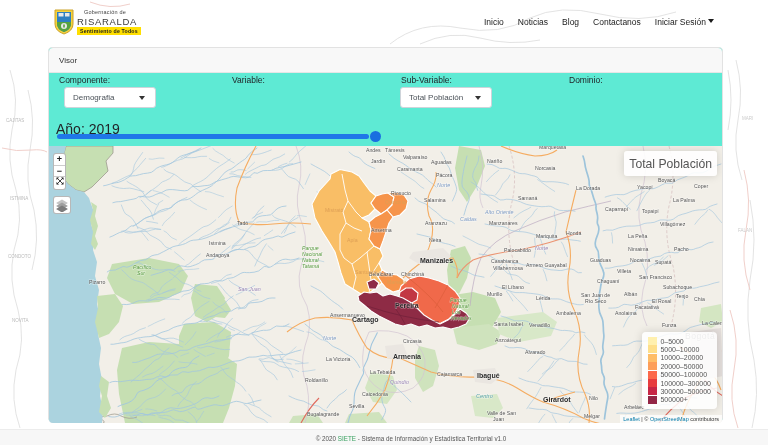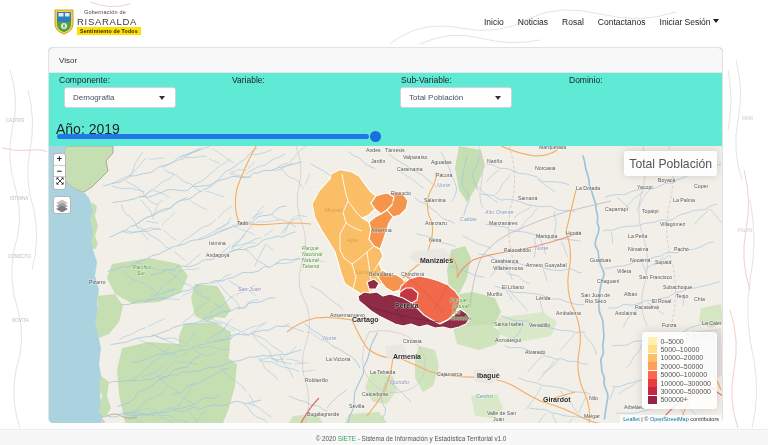--- a/index.html
+++ b/index.html
@@ -5,21 +5,21 @@
 .abs{position:absolute}
 .brand-sm{position:absolute;left:84px;top:9px;font-size:5.5px;color:#444;letter-spacing:.2px}
 .brand-lg{position:absolute;left:77px;top:16px;font-size:9.5px;color:#3c3c3c;letter-spacing:.7px}
 .brand-yel{position:absolute;left:77px;top:26.5px;font-size:5.2px;font-weight:bold;color:#1c1c1c;background:#ffdf00;padding:1px 3px;letter-spacing:.2px}
 .nav{position:absolute;top:17px;left:484px;display:flex;align-items:center}
 .nav a{font-size:8.5px;color:#1b1b1b;text-decoration:none;padding:0 7px;white-space:nowrap}
 .nav a:first-child{padding-left:0}
 .card{position:absolute;left:48px;top:47px;width:675px;height:375px;background:#5eead4;border:1px solid #e2e2e2;border-radius:4px}
 .chead{height:25px;background:#f8f8f8;border-bottom:1px solid #e6e6e6;font-size:8px;color:#333;line-height:25px;padding-left:10px;border-radius:4px 4px 0 0}
 .lbl{position:absolute;font-size:8.5px;color:#212529}
-.sel{position:absolute;width:112px;height:20.5px;border:1px solid #ced4da;border-radius:3px;background:#fff;font-size:8px;color:#495057;line-height:19px;padding-left:8px}
+.sel{position:absolute;width:92px;height:20.5px;border:1px solid #ced4da;border-radius:3px;background:#fff;font-size:8px;color:#495057;line-height:19px;padding-left:8px}
 .sel:after{content:"";position:absolute;right:10px;top:8px;border-left:3.5px solid transparent;border-right:3.5px solid transparent;border-top:4.5px solid #333}
 .yr{position:absolute;left:7px;top:73px;font-size:14px;color:#212529}
 .track{position:absolute;left:8px;top:86px;width:312px;height:4.5px;background:#2077e8;border-radius:3px}
 .thumb{position:absolute;left:313px;top:-3.5px;width:11px;height:11px;border-radius:50%;background:#1a6fe0}
 .map{position:absolute;left:0px;top:98px;width:673px;height:277px;overflow:hidden;border-radius:0 0 4px 4px}
 .zctl{position:absolute;left:4px;top:7px;width:13px;background:#fff;border:1.5px solid rgba(0,0,0,.28);border-radius:3px}
 .zctl div{height:11.5px;text-align:center;font-weight:bold;font-size:9px;line-height:11px;color:#222;border-bottom:1px solid #ccc}
 .zctl div:last-child{border-bottom:none}
 .lyr{position:absolute;left:4px;top:50px;width:18px;height:18px;background:#fff;border:1.5px solid rgba(0,0,0,.28);border-radius:3px;text-align:center}
 .mtitle{position:absolute;right:5px;top:5px;background:rgba(255,255,255,.88);border-radius:3px;padding:5.5px 5px;font-size:12.2px;color:#555;box-shadow:0 0 8px rgba(0,0,0,.15)}
@@ -63,21 +63,21 @@
 <path d="M6,26 L34,26 34,29 Q34,41 20,46 Q6,41 6,29 Z" fill="#57a33c"></path>
 <circle cx="20" cy="34" r="6" fill="#e8e8e8"></circle>
 <path d="M20,29 L22,34 20,39 18,34 Z" fill="#57a33c"></path>
 </svg>
 <div class="brand-sm">Gobernación de</div>
 <div class="brand-lg">RISARALDA</div>
 <div class="brand-yel">Sentimiento de Todos</div>
 <div class="nav">
     <a>Inicio</a>
     <a>Noticias</a>
-    <a>Rosal</a>
+    <a>Blog</a>
     <a>Contactanos</a>
     <a>Iniciar Sesión <span style="display:inline-block;vertical-align:2px;border-left:3.5px solid transparent;border-right:3.5px solid transparent;border-top:4px solid #1b1b1b"></span></a>
   </div>
 <div class="card">
 <div class="chead">Visor</div>
 <div class="lbl" style="left:10px;top:27px">Componente:</div>
 <div class="lbl" style="left:183px;top:27px">Variable:</div>
 <div class="lbl" style="left:352px;top:27px">Sub-Variable:</div>
 <div class="lbl" style="left:520px;top:27px">Dominio:</div>
 <div class="sel" style="left:15px;top:39px">Demografia</div>

